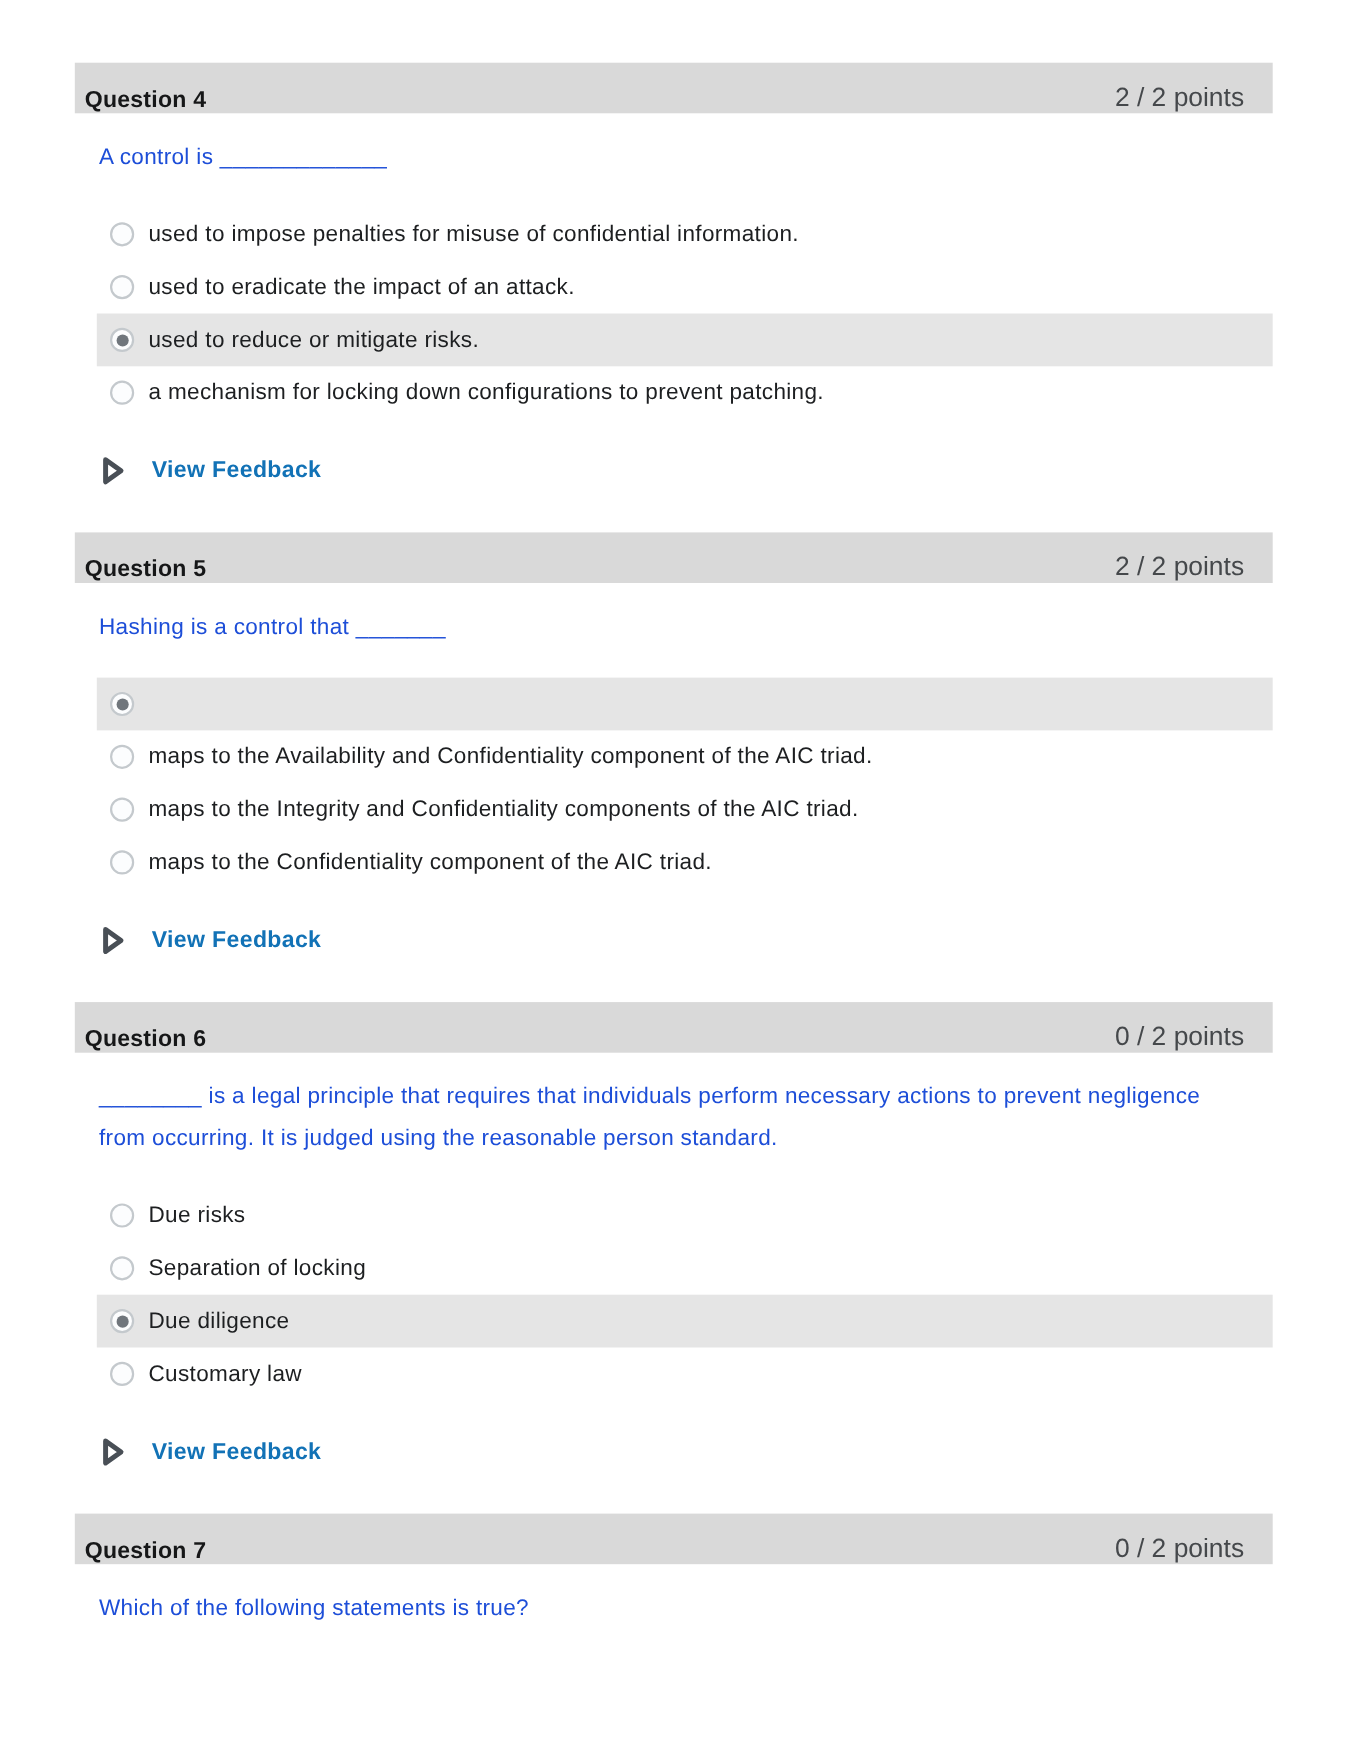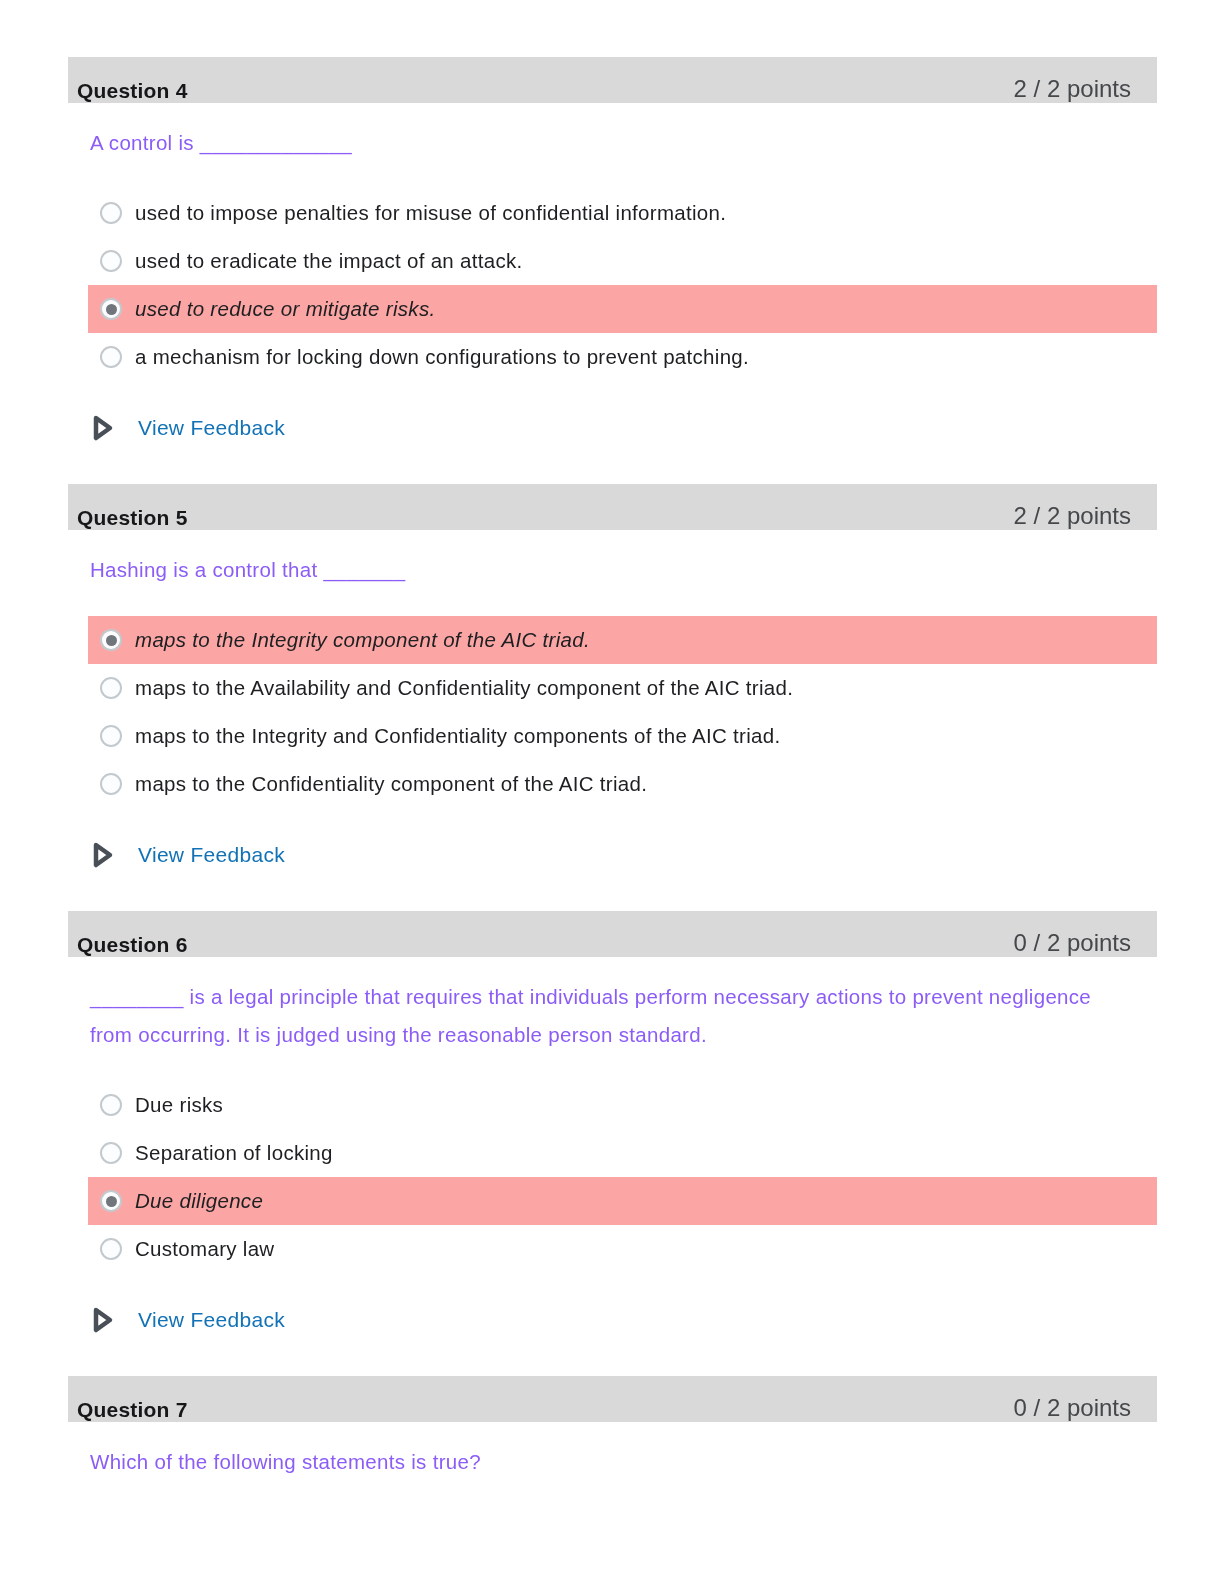--- a/index.html
+++ b/index.html
@@ -31,34 +31,34 @@
     letter-spacing: 0.2px;
   }
   .q-points {
     font-size: 24px;
     color: #45484b;
   }
   .q-text {
     margin: 21px 0 27px 22px;
     font-size: 20.5px;
     line-height: 38px;
-    color: #8b5cf6;
+    color: #1d4ed8;
     max-width: 1040px;
     letter-spacing: 0.3px;
   }
   .options-list { margin: 0; }
   .option-row {
     display: flex;
     align-items: center;
     margin-left: 20px;
     padding: 11px 12px;
     min-height: 48px;
     text-align: center;
   }
-  .option-row.selected { background: #fca5a5; font-style: italic; }
+  .option-row.selected { background: #e5e5e5; }
   .radio {
     width: 22px;
     height: 22px;
     flex: 0 0 22px;
     border: 2px solid #c4c9cd;
     border-radius: 50%;
     background: #fcfdfe;
     display: flex;
     align-items: center;
     justify-content: center;
@@ -80,20 +80,21 @@
   .feedback-row {
     display: flex;
     align-items: center;
     margin: 33px 0 42px 24px;
   }
   .feedback-link {
     display: flex;
     align-items: center;
     text-decoration: none;
     cursor: pointer;
+    font-weight: bold;
   }
   .tri-icon { display: flex; align-items: center; }
   .tri-icon svg { display: block; }
   .feedback-label {
     margin-left: 24px;
     font-size: 21px;
     color: #1272b6;
     letter-spacing: 0.3px;
   }
 </style>
@@ -153,21 +154,20 @@
     <header class="q-header">
       <span class="q-title">Question 5</span>
       <span class="q-points">2 / 2 points</span>
     </header>
     <p class="q-text">Hashing is a control that _______</p>
     <div class="options-list">
   <div class="option-row selected">
     <span class="radio checked">
       <span class="dot"></span>
     </span>
-    <span class="option-label">maps to the Integrity component of the AIC triad.</span>
   </div>
 
   <div class="option-row">
     <span class="radio">
       
     </span>
     <span class="option-label">maps to the Availability and Confidentiality component of the AIC triad.</span>
   </div>
 
   <div class="option-row">

